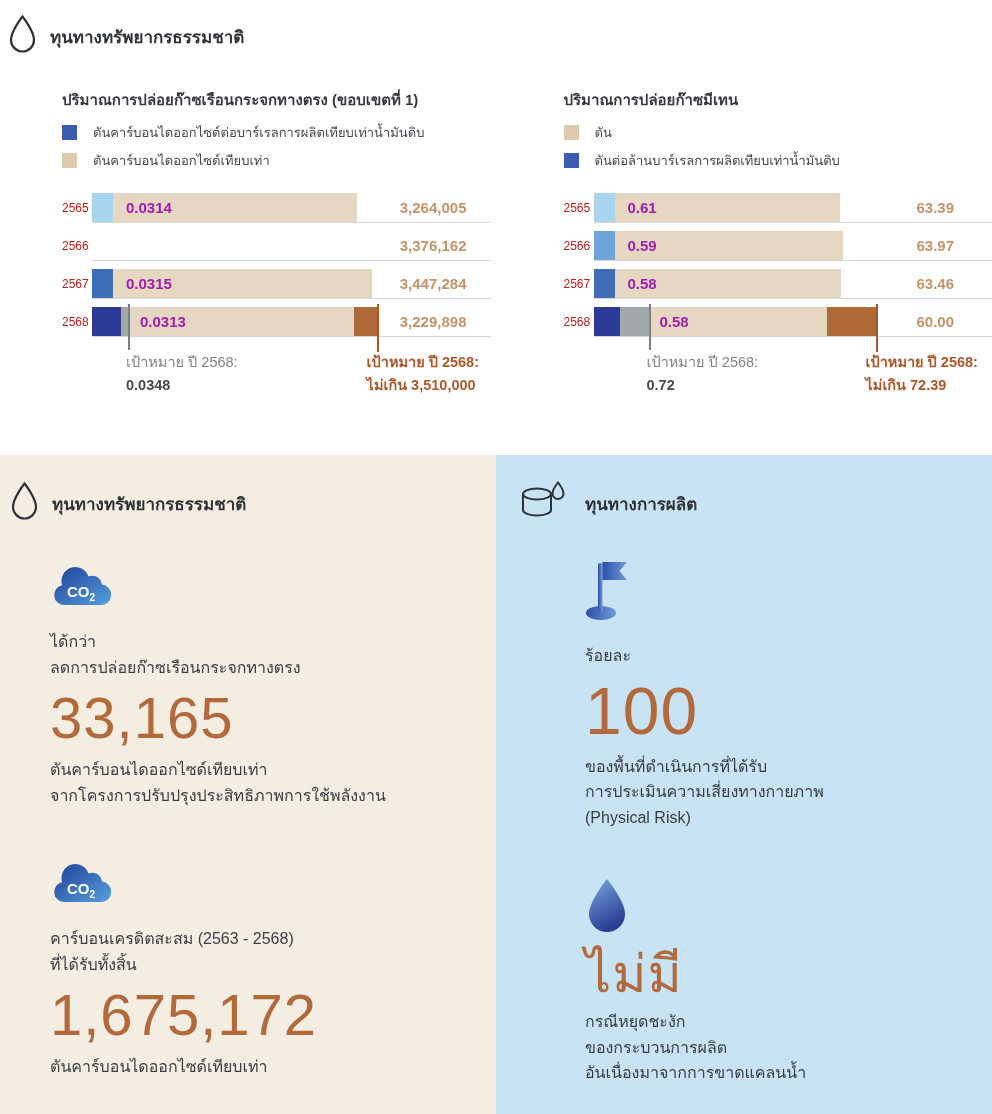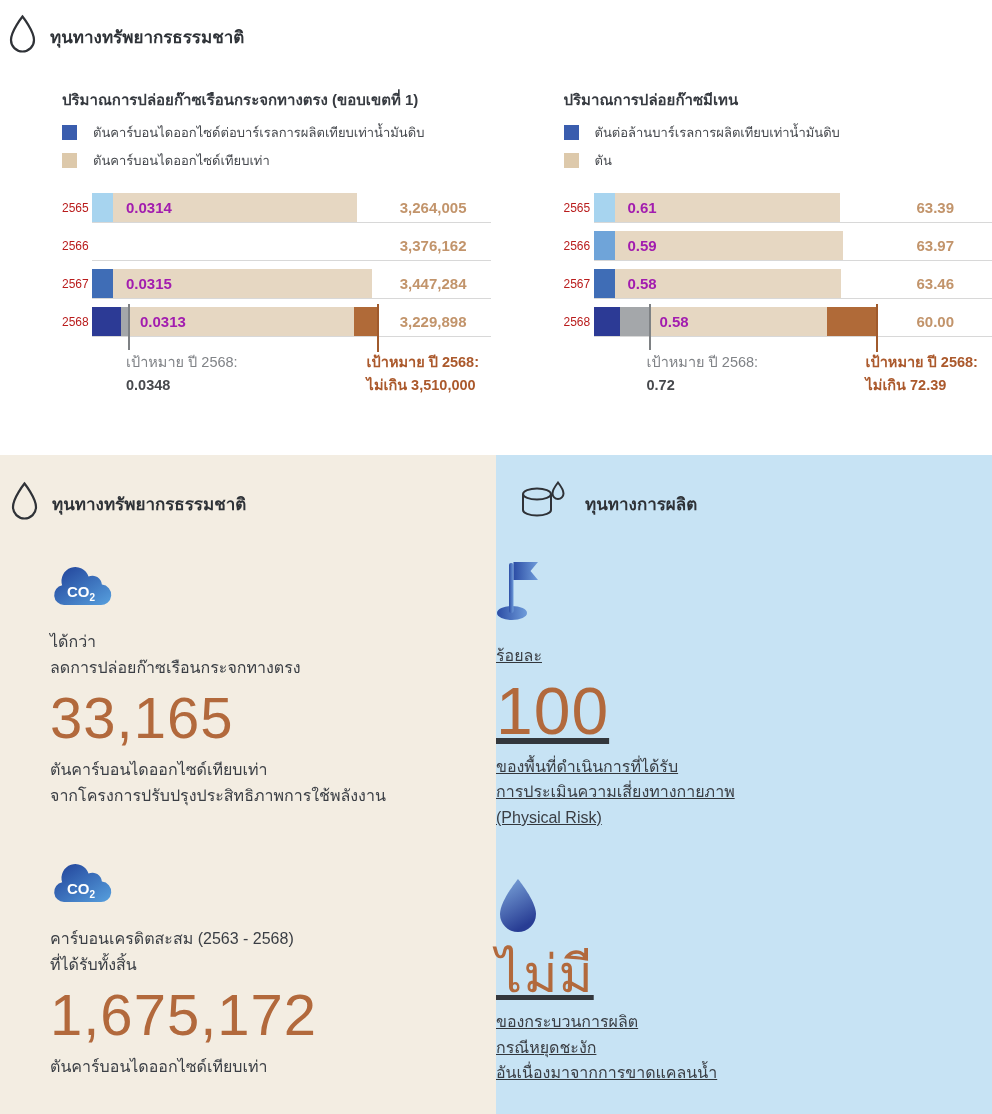--- a/index.html
+++ b/index.html
@@ -39,21 +39,21 @@
   .target-abs{color:#ab592c;font-weight:bold;}
 
   
   .panels{display:flex;height:659px;}
   .panel{width:496px;box-sizing:border-box;padding-top:26px;}
   .panel-header{display:flex;align-items:center;gap:13px;}
   .panel-a .panel-header{margin-left:10px;}
   .panel-b .panel-header{margin-left:24px;}
   .panel-title{font-size:17px;font-weight:bold;color:#2e3237;}
   .panel-a .stat{margin-left:50px;}
-  .panel-b .stat{text-decoration:underline;}
+  .panel-b .stat{margin-left:89px;}
   .stat .stat-icon{display:block;}
   .s1a{margin-top:38px;}
   .s2a{margin-top:52px;}
   .s1b{margin-top:30px;}
   .s2b{margin-top:46px;}
   .intro{font-size:16px;line-height:1.6;margin-top:16px;color:#3a3e44;}
   .big{font-size:58px;color:#b2693c;margin-top:8px;letter-spacing:1px;font-weight:300;line-height:1.05;}
   .big-100{font-size:66px;}
   .big-none{font-size:52px;}
   .caption{font-size:16px;line-height:1.6;margin-top:8px;color:#3a3e44;}
@@ -139,26 +139,26 @@
             <div>เป้าหมาย ปี 2568:</div>
             <div>ไม่เกิน 3,510,000</div>
           </div>
         </div>
       </section>
 
       <section class="chart chart-b">
         <h2 class="chart-title">ปริมาณการปล่อยก๊าซมีเทน</h2>
         <div class="legend">
           <div class="legend-row">
+            <span class="legend-swatch" style="background: rgb(221, 201, 171);"></span>
+            <span class="legend-label">ตัน</span>
+          </div>
+          <div class="legend-row">
             <span class="legend-swatch" style="background: rgb(58, 93, 174);"></span>
             <span class="legend-label">ตันต่อล้านบาร์เรลการผลิตเทียบเท่าน้ำมันดิบ</span>
-          </div>
-          <div class="legend-row">
-            <span class="legend-swatch" style="background: rgb(221, 201, 171);"></span>
-            <span class="legend-label">ตัน</span>
           </div>
         </div>
         <div class="rows">
             <div class="bar-row">
               <span class="year">2565</span>
               <div class="rowbody">
                 <div class="track">
                   <div class="bar-abs" style="width:82.32467532467533%"></div>
                   <div class="swatch" style="width:21px;background:#a7d4ef"></div>
                   <span class="val" style="left:34px">0.61</span>
@@ -308,21 +308,21 @@
               <defs>
                 <linearGradient id="gdrop" x1="0" y1="0" x2="0.4" y2="1">
                   <stop offset="0" stop-color="#7fa9dd"></stop>
                   <stop offset="1" stop-color="#283d94"></stop>
                 </linearGradient>
               </defs>
               <path d="M22 2 C22 2 4 24 4 37 a18 18 0 0 0 36 0 C40 24 22 2 22 2 Z" fill="url(#gdrop)"></path>
             </svg></span>
         <div class="big big-none">ไม่มี</div>
         <div class="caption">
+          <div>กรณีหยุดชะงัก</div>
           <div>ของกระบวนการผลิต</div>
-          <div>กรณีหยุดชะงัก</div>
           <div>อันเนื่องมาจากการขาดแคลนน้ำ</div>
         </div>
       </div>
     </section>
 
   </div>
 </div>
 
 </body></html>

